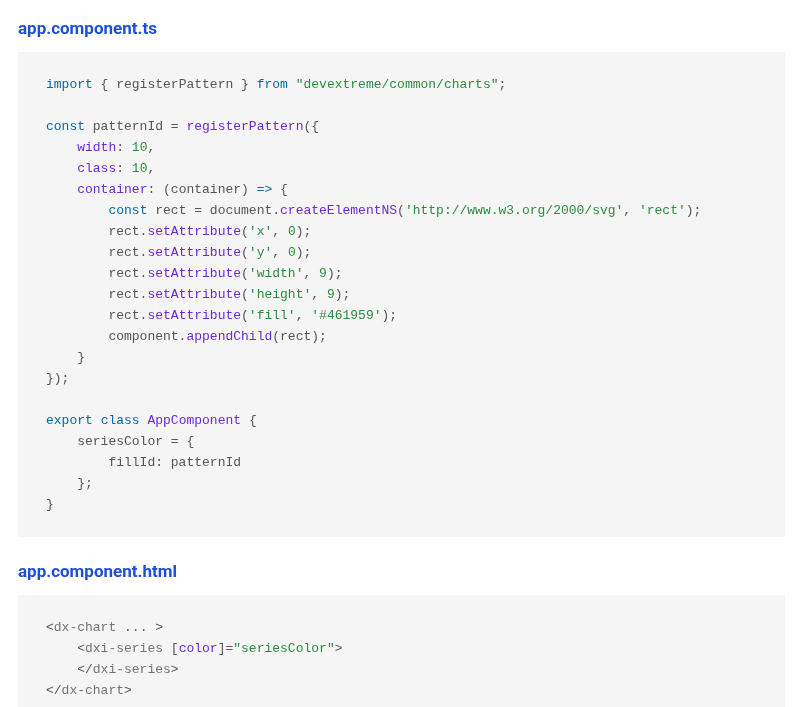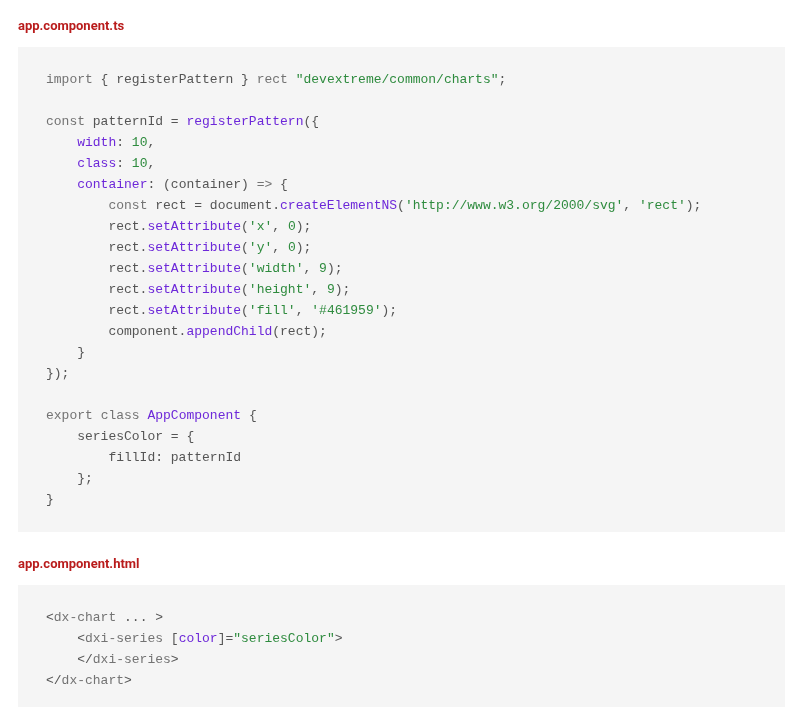--- a/index.html
+++ b/index.html
@@ -6,48 +6,48 @@
   body {
     margin: 0;
     padding: 18px;
     font-family: -apple-system, BlinkMacSystemFont, "Segoe UI", Roboto, sans-serif;
     background: #fff;
     color: #333;
     width: 803px;
   }
   .file-title {
     font-weight: 700;
-    font-size: 13px;
-    color: #b91c1c;
+    font-size: 17px;
+    color: #1d4ed8;
     margin-bottom: 14px;
   }
   .code-block {
     background: #f5f5f5;
     padding: 22px 28px;
     font-family: Consolas, Monaco, "Courier New", monospace;
     font-size: 13px;
     line-height: 21px;
     color: #555;
     margin-bottom: 24px;
     white-space: pre;
     overflow-x: auto;
   }
-  .kw { color: #737373; }       
+  .kw { color: #0369a1; }       
   .fn { color: #6d28d9; }       
   .str { color: #2e8b3e; }      
   .num { color: #2e8b3e; }      
   .cls { color: #6d28d9; }      
   .plain { color: #555; }
   .tag { color: #737373; }
 </style>
 </head>
 <body>
 
 <div class="file-title">app.component.ts</div>
-<div class="code-block"><span class="kw">import</span><span class="plain"> { registerPattern } </span><span class="kw">rect</span><span class="plain"> </span><span class="str">"devextreme/common/charts"</span><span class="plain">;</span>
+<div class="code-block"><span class="kw">import</span><span class="plain"> { registerPattern } </span><span class="kw">from</span><span class="plain"> </span><span class="str">"devextreme/common/charts"</span><span class="plain">;</span>
 
 <span class="kw">const</span><span class="plain"> patternId = </span><span class="fn">registerPattern</span><span class="plain">({</span>
 <span class="plain">    </span><span class="fn">width</span><span class="plain">: </span><span class="num">10</span><span class="plain">,</span>
 <span class="plain">    </span><span class="fn">class</span><span class="plain">: </span><span class="num">10</span><span class="plain">,</span>
 <span class="plain">    </span><span class="fn">container</span><span class="plain">: (</span><span class="plain">container</span><span class="plain">) </span><span class="kw">=&gt;</span><span class="plain"> {</span>
 <span class="plain">        </span><span class="kw">const</span><span class="plain"> rect = document.</span><span class="fn">createElementNS</span><span class="plain">(</span><span class="str">'http://www.w3.org/2000/svg'</span><span class="plain">, </span><span class="str">'rect'</span><span class="plain">);</span>
 <span class="plain">        rect.</span><span class="fn">setAttribute</span><span class="plain">(</span><span class="str">'x'</span><span class="plain">, </span><span class="num">0</span><span class="plain">);</span>
 <span class="plain">        rect.</span><span class="fn">setAttribute</span><span class="plain">(</span><span class="str">'y'</span><span class="plain">, </span><span class="num">0</span><span class="plain">);</span>
 <span class="plain">        rect.</span><span class="fn">setAttribute</span><span class="plain">(</span><span class="str">'width'</span><span class="plain">, </span><span class="num">9</span><span class="plain">);</span>
 <span class="plain">        rect.</span><span class="fn">setAttribute</span><span class="plain">(</span><span class="str">'height'</span><span class="plain">, </span><span class="num">9</span><span class="plain">);</span>

